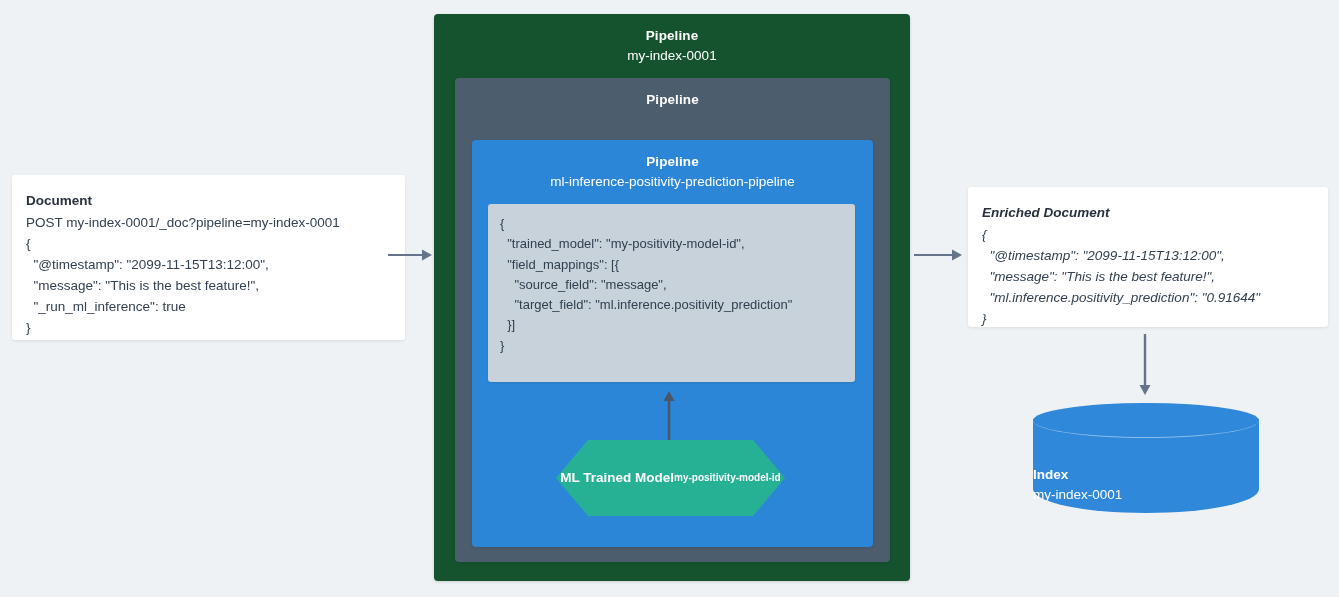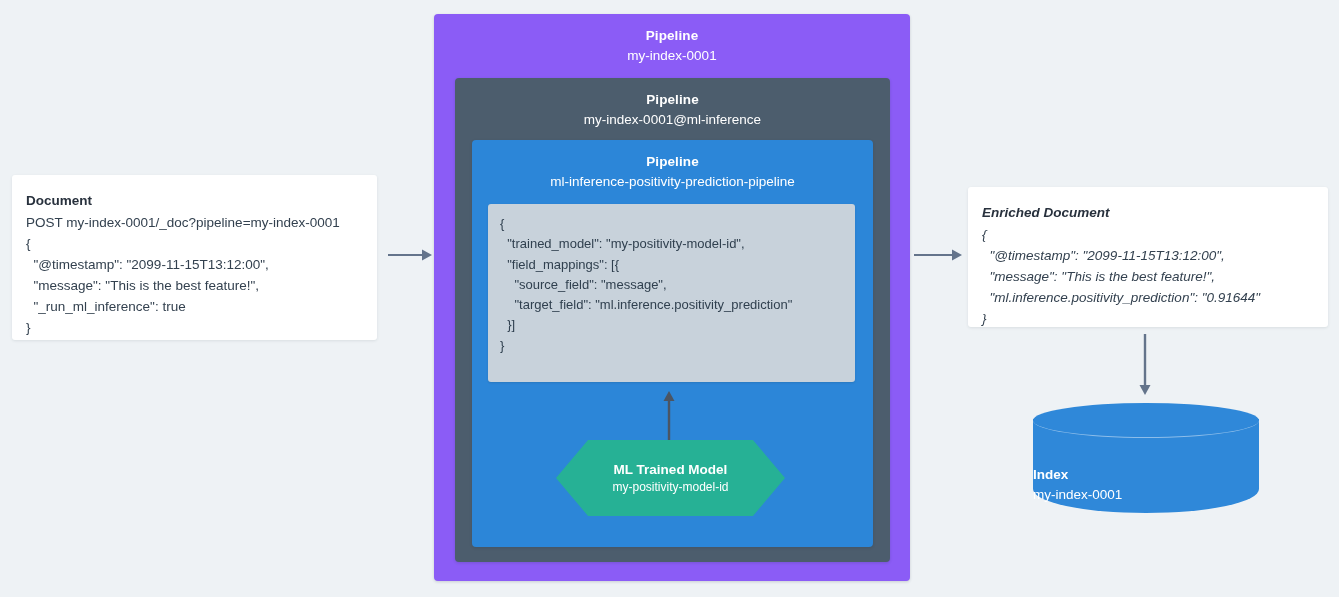--- a/index.html
+++ b/index.html
@@ -37,33 +37,33 @@
     white-space: pre;
   }
   .doc-line {
     font-size: 13.5px;
     font-weight: normal;
     color: #33414f;
     line-height: 1.56;
     white-space: pre;
   }
 
-  #document-card  { left: 12px;  top: 175px; width: 365px; height: 165px; }
+  #document-card  { left: 12px;  top: 175px; width: 393px; height: 165px; }
   #enriched-card  { left: 968px; top: 187px; width: 360px; height: 140px; font-style: italic; }
 
   
   .pipe-box {
     position: absolute;
     border-radius: 4px;
     box-sizing: border-box;
     box-shadow: 0 1px 3px rgba(30,45,60,0.18);
   }
   #pipeline-outer {
     left: 434px; top: 14px; width: 476px; height: 567px;
-    background: #8b5cf6;
+    background: #14532d;
   }
   #pipeline-middle {
     left: 21px; top: 64px; width: 435px; height: 484px;
     background: #4c5d6d;
   }
   #pipeline-inner {
     left: 17px; top: 62px; width: 401px; height: 407px;
     background: #2c86d8;
   }
   .pipe-head {
@@ -96,31 +96,31 @@
   #inference-processor .doc-title { font-size: 13px; }
   #inference-processor .doc-line  { font-size: 13px; color: #30404f; }
 
   
   #ml-model-hex {
     position: absolute;
     left: 556px; top: 440px; width: 229px; height: 76px;
     background: #26b195;
     clip-path: polygon(14% 0%, 86% 0%, 100% 50%, 86% 100%, 14% 100%, 0% 50%);
     display: flex;
-    flex-direction: column;
+    flex-direction: row;
     align-items: center;
     justify-content: center;
     color: #ffffff;
     filter: drop-shadow(0 1px 2px rgba(30,45,60,0.25));
   }
   #ml-model-hex .hex-title {
     font-size: 13.5px; font-weight: bold; line-height: 1.45;
   }
   #ml-model-hex .hex-sub {
-    font-size: 12px; font-weight: normal; line-height: 1.45;
+    font-size: 10px; font-weight: bold; line-height: 1.45;
   }
 
   
   #index-cylinder {
     position: absolute;
     left: 1033px; top: 403px; width: 226px; height: 125px;
   }
   #index-cylinder .cyl-body {
     position: absolute; left: 0; top: 16px; width: 100%; height: 94px;
     background: #2f88d9;
@@ -170,21 +170,20 @@
 
   <div class="pipe-box" id="pipeline-outer">
     <div class="pipe-head">
       <div class="pipe-kind">Pipeline</div>
       <div class="pipe-name">my-index-0001</div>
     </div>
 
     <div class="pipe-box" id="pipeline-middle">
       <div class="pipe-head">
         <div class="pipe-kind">Pipeline</div>
-        <div class="pipe-name">my-index-0001@ml-inference</div>
       </div>
 
       <div class="pipe-box" id="pipeline-inner">
         <div class="pipe-head">
           <div class="pipe-kind">Pipeline</div>
           <div class="pipe-name">ml-inference-positivity-prediction-pipeline</div>
         </div>
 
         <div id="inference-processor">
           <div class="doc-line">{</div>

